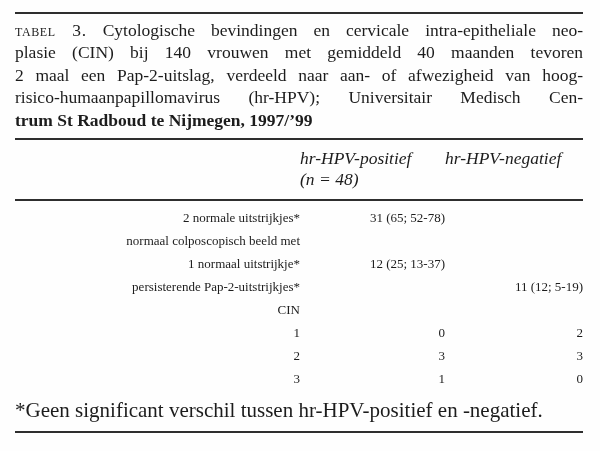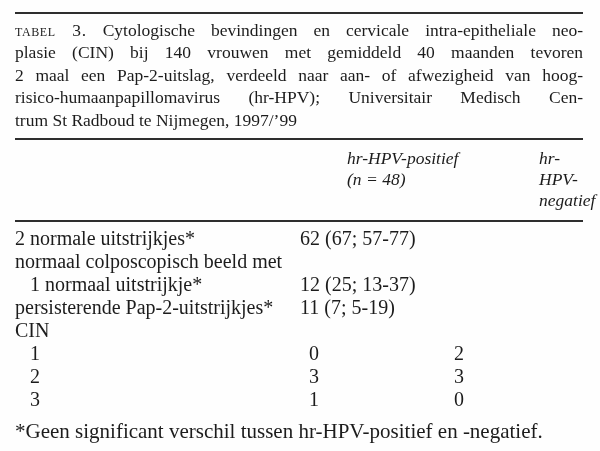--- a/index.html
+++ b/index.html
@@ -26,40 +26,40 @@
   .rule-head-top { margin-top: 7px; }
   .rule-head-bottom { margin-top: 0; }
   .rule-bottom { margin-top: 10px; }
 
   .caption {
     margin-top: 5px;
     font-size: 17.5px;
     line-height: 22.4px;
   }
   .cap-line { text-align: justify; text-align-last: justify; }
-  .cap-line.last { text-align-last: left; }
+  .cap-line.last { text-align-last: left; font-weight: bold; }
   .sc { font-variant: small-caps; letter-spacing: 0.6px; }
 
   .header-row {
     display: flex;
     font-style: italic;
     font-size: 17.5px;
     line-height: 21px;
     padding: 8px 0 9px 0;
-    gap: 47px;
   }
   .hcell .sub { display: block; }
   .c-label { width: 285px; flex: 0 0 285px; }
   .c1 { width: 145px; flex: 0 0 145px; }
   .c2 { flex: 1; }
 
   .tbody {
     padding-top: 5px;
-    font-size: 20px;
+    font-size: 13px;
     line-height: 23px;
+    text-align: right;
   }
   .trow { display: flex; }
   .indent { padding-left: 15px; box-sizing: border-box; }
   .dindent { padding-left: 9px; box-sizing: border-box; }
 
   .footnote {
     margin-top: 9px;
     font-size: 21px;
     line-height: 22px;
   }
@@ -91,34 +91,34 @@
       <div class="c2 hcell">
         <span>hr-HPV-negatief</span>
       </div>
     </div>
 
     <div class="rule rule-head-bottom"></div>
 
     <div class="tbody">
       <div class="trow">
         <div class="c-label">2 normale uitstrijkjes*</div>
-        <div class="c2">62 (67; 57-77)</div>
+        <div class="c1">31 (65; 52-78)</div>
       </div>
       <div class="trow">
         <div class="c-label">normaal colposcopisch beeld met</div>
         <div class="c1"></div>
         <div class="c2"></div>
       </div>
       <div class="trow">
         <div class="c-label indent">1 normaal uitstrijkje*</div>
         <div class="c1">12 (25; 13-37)</div>
       </div>
       <div class="trow">
         <div class="c-label">persisterende Pap-2-uitstrijkjes*</div>
-        <div class="c2">11 (7; 5-19)</div>
+        <div class="c2">11 (12; 5-19)</div>
       </div>
       <div class="trow">
         <div class="c-label">CIN</div>
         <div class="c1"></div>
         <div class="c2"></div>
       </div>
       <div class="trow">
         <div class="c-label indent">1</div>
         <div class="c1 dindent">0</div>
         <div class="c2 dindent">2</div>

